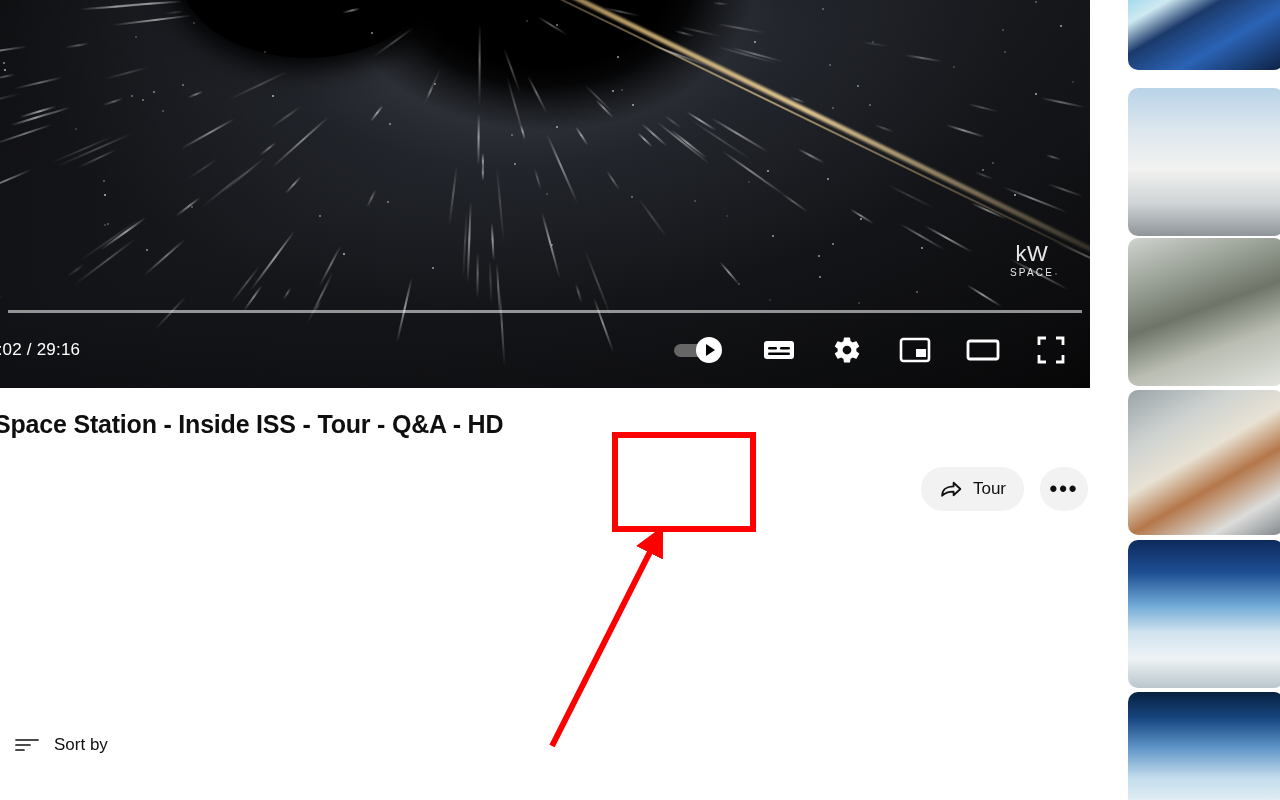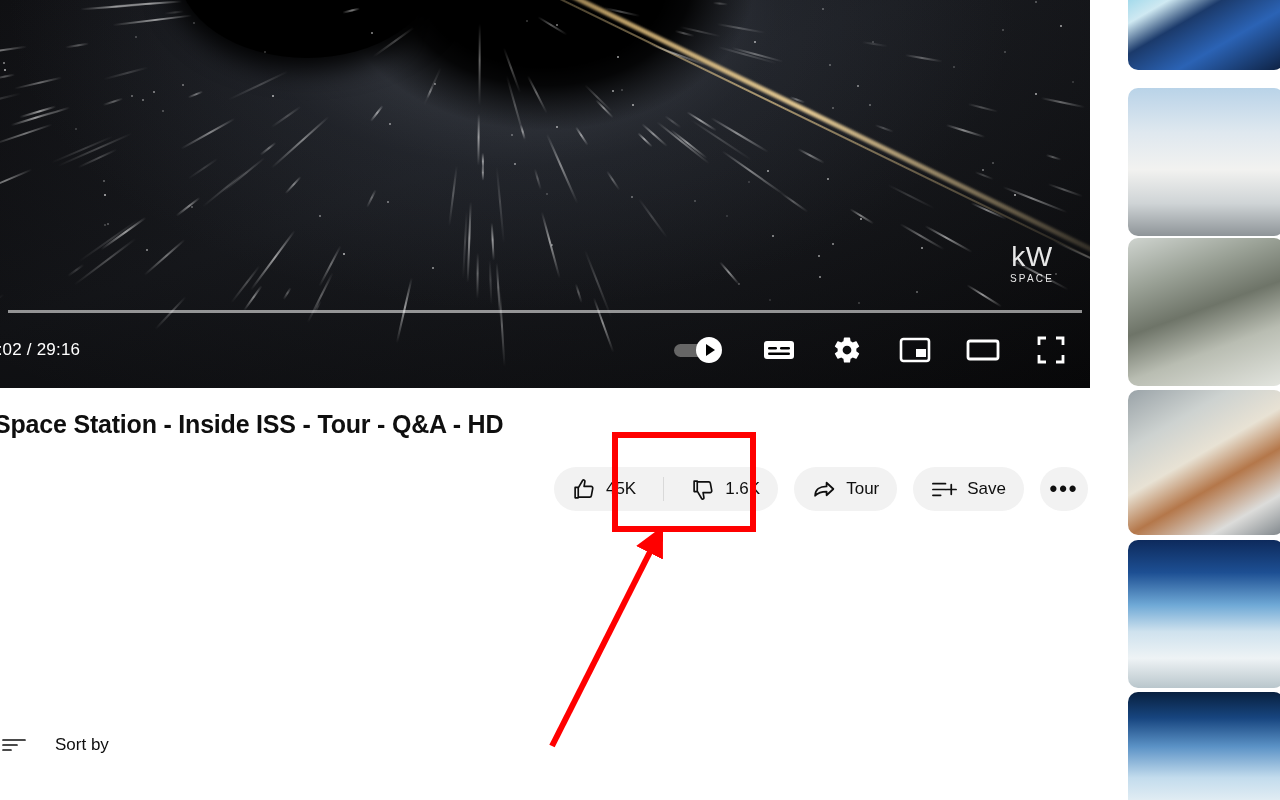--- a/index.html
+++ b/index.html
@@ -26,21 +26,21 @@
   .dot { position:absolute; background:rgba(255,255,255,0.8); width:2px; height:2px; border-radius:50%; }
   .goldbeam { position:absolute; left:380px; top:-100px; width:860px; height:5px;
     background:linear-gradient(90deg,rgba(196,160,92,0) 0%,rgba(214,180,116,0.85) 30%,rgba(232,205,150,0.95) 55%,rgba(196,160,92,0) 100%);
     transform:rotate(26deg); transform-origin:left center; filter:blur(1px); }
   .goldbeam2 { position:absolute; left:392px; top:-84px; width:820px; height:2px;
     background:linear-gradient(90deg,rgba(180,150,90,0) 0%,rgba(226,198,140,0.7) 50%,rgba(180,150,90,0) 100%);
     transform:rotate(26deg); transform-origin:left center; filter:blur(0.6px); }
 
   .watermark { position:absolute; right:28px; top:243px; width:60px; text-align:center;
     color:#e8e8e8; line-height:1; }
-  .wm-top { font-size:28px; letter-spacing:0.5px; font-weight:400; }
+  .wm-top { font-size:22px; letter-spacing:0.5px; font-weight:400; }
   .wm-bot { font-size:10px; letter-spacing:2.2px; margin-top:3px; }
 
   .progress-row { position:absolute; left:0; right:0; top:310px; height:4px; }
   .progress-track { position:absolute; left:8px; right:8px; top:0; height:3px;
     background:rgba(255,255,255,0.55); }
   .ctrl-bar { position:absolute; left:0; right:0; top:325px; height:50px; display:flex;
     align-items:center; }
   .time-label { color:#fff; font-size:17px; margin-left:-12px; letter-spacing:0.2px;
     white-space:nowrap; }
   .ctrl-right { position:absolute; right:22px; top:0; height:50px; display:flex;
@@ -68,21 +68,21 @@
   .right-actions { position:absolute; right:2px; top:6px; display:flex; align-items:center; gap:16px; }
   .pill { height:44px; background:#f2f2f2; border-radius:22px; display:flex; align-items:center;
     padding:0 18px; gap:9px; cursor:pointer; font-size:17px; color:#0f0f0f; white-space:nowrap; }
   .pill.combo { padding:0; }
   .combo-half { height:44px; display:flex; align-items:center; padding:0 18px; gap:9px; cursor:pointer; }
   .combo-sep { width:1px; height:24px; background:#d9d9d9; }
   .pill.more { width:48px; padding:0; justify-content:center; font-size:22px;
     letter-spacing:2px; font-weight:700; line-height:0.3; }
 
   
-  .sortby { position:absolute; left:1px; top:735px; display:flex; align-items:center; gap:28px;
+  .sortby { position:absolute; left:14px; top:735px; display:flex; align-items:center; gap:14px;
     cursor:pointer; }
   .sortby-label { font-size:17px; font-weight:500; color:#0f0f0f; }
 
   
   .sidebar { position:absolute; left:1128px; top:0; width:160px; height:800px; }
   .thumb { position:absolute; left:0; width:156px; border-radius:10px; overflow:hidden; }
 
   
   .anno-box { position:absolute; left:612px; top:432px; width:144px; height:100px;
     border:6px solid #ff0000; background:transparent; pointer-events:none; }
@@ -359,55 +359,28 @@
 
   <div class="meta">
 
     <div class="vid-title">Space Station - Inside ISS - Tour - Q&amp;A - HD</div>
 
     <div class="actions-row">
 
 
       <div class="right-actions">
 
-        <div class="pill combo">
-          <div class="combo-half">
-            <svg width="25" height="25" viewBox="0 0 24 24">
-              <path fill="none" stroke="#0f0f0f" stroke-width="1.6" stroke-linejoin="round" d="M3 10h3v10H3zM6 10.5l4.2-7.1c.3-.5.9-.7 1.4-.5.6.2.9.8.8 1.4L11.6 9h6.7c1 0 1.8.9 1.6 1.9l-1.3 7c-.1.8-.8 1.4-1.6 1.4H6z"></path>
-            </svg>
-            <span>45K</span>
-          </div>
-          <div class="combo-sep"></div>
-          <div class="combo-half">
-            <svg width="25" height="25" viewBox="0 0 24 24">
-              <path fill="none" stroke="#0f0f0f" stroke-width="1.6" stroke-linejoin="round" d="M3 4h3v10H3zM6 13.5l4.2 7.1c.3.5.9.7 1.4.5.6-.2.9-.8.8-1.4L11.6 15h6.7c1 0 1.8-.9 1.6-1.9l-1.3-7c-.1-.8-.8-1.4-1.6-1.4H6z"></path>
-            </svg>
-            <span>1.6K</span>
-          </div>
-        </div>
 
         <div class="pill">
           <svg width="25" height="25" viewBox="0 0 24 24">
             <path fill="none" stroke="#0f0f0f" stroke-width="1.7" stroke-linejoin="round" stroke-linecap="round" d="M3 18c0-6 4.5-9 11-9V5.5l6.5 6-6.5 6V14c-5 0-8.5 1.3-11 4z"></path>
           </svg>
           <span>Tour</span>
         </div>
 
-        <div class="pill">
-          <svg width="27" height="25" viewBox="0 0 28 24">
-            <g stroke="#0f0f0f" stroke-width="1.8" stroke-linecap="round">
-              <path d="M2 6h13"></path>
-                <path d="M2 12h13"></path>
-                <path d="M2 18h8"></path>
-              <path d="M21 7v10"></path>
-                <path d="M16 12h10"></path>
-            </g>
-          </svg>
-          <span>Save</span>
-        </div>
 
         <div class="pill more">•••</div>
 
       </div>
     </div>
 
   </div>
 
   <div class="sortby">
     <svg width="26" height="20" viewBox="0 0 26 20">

